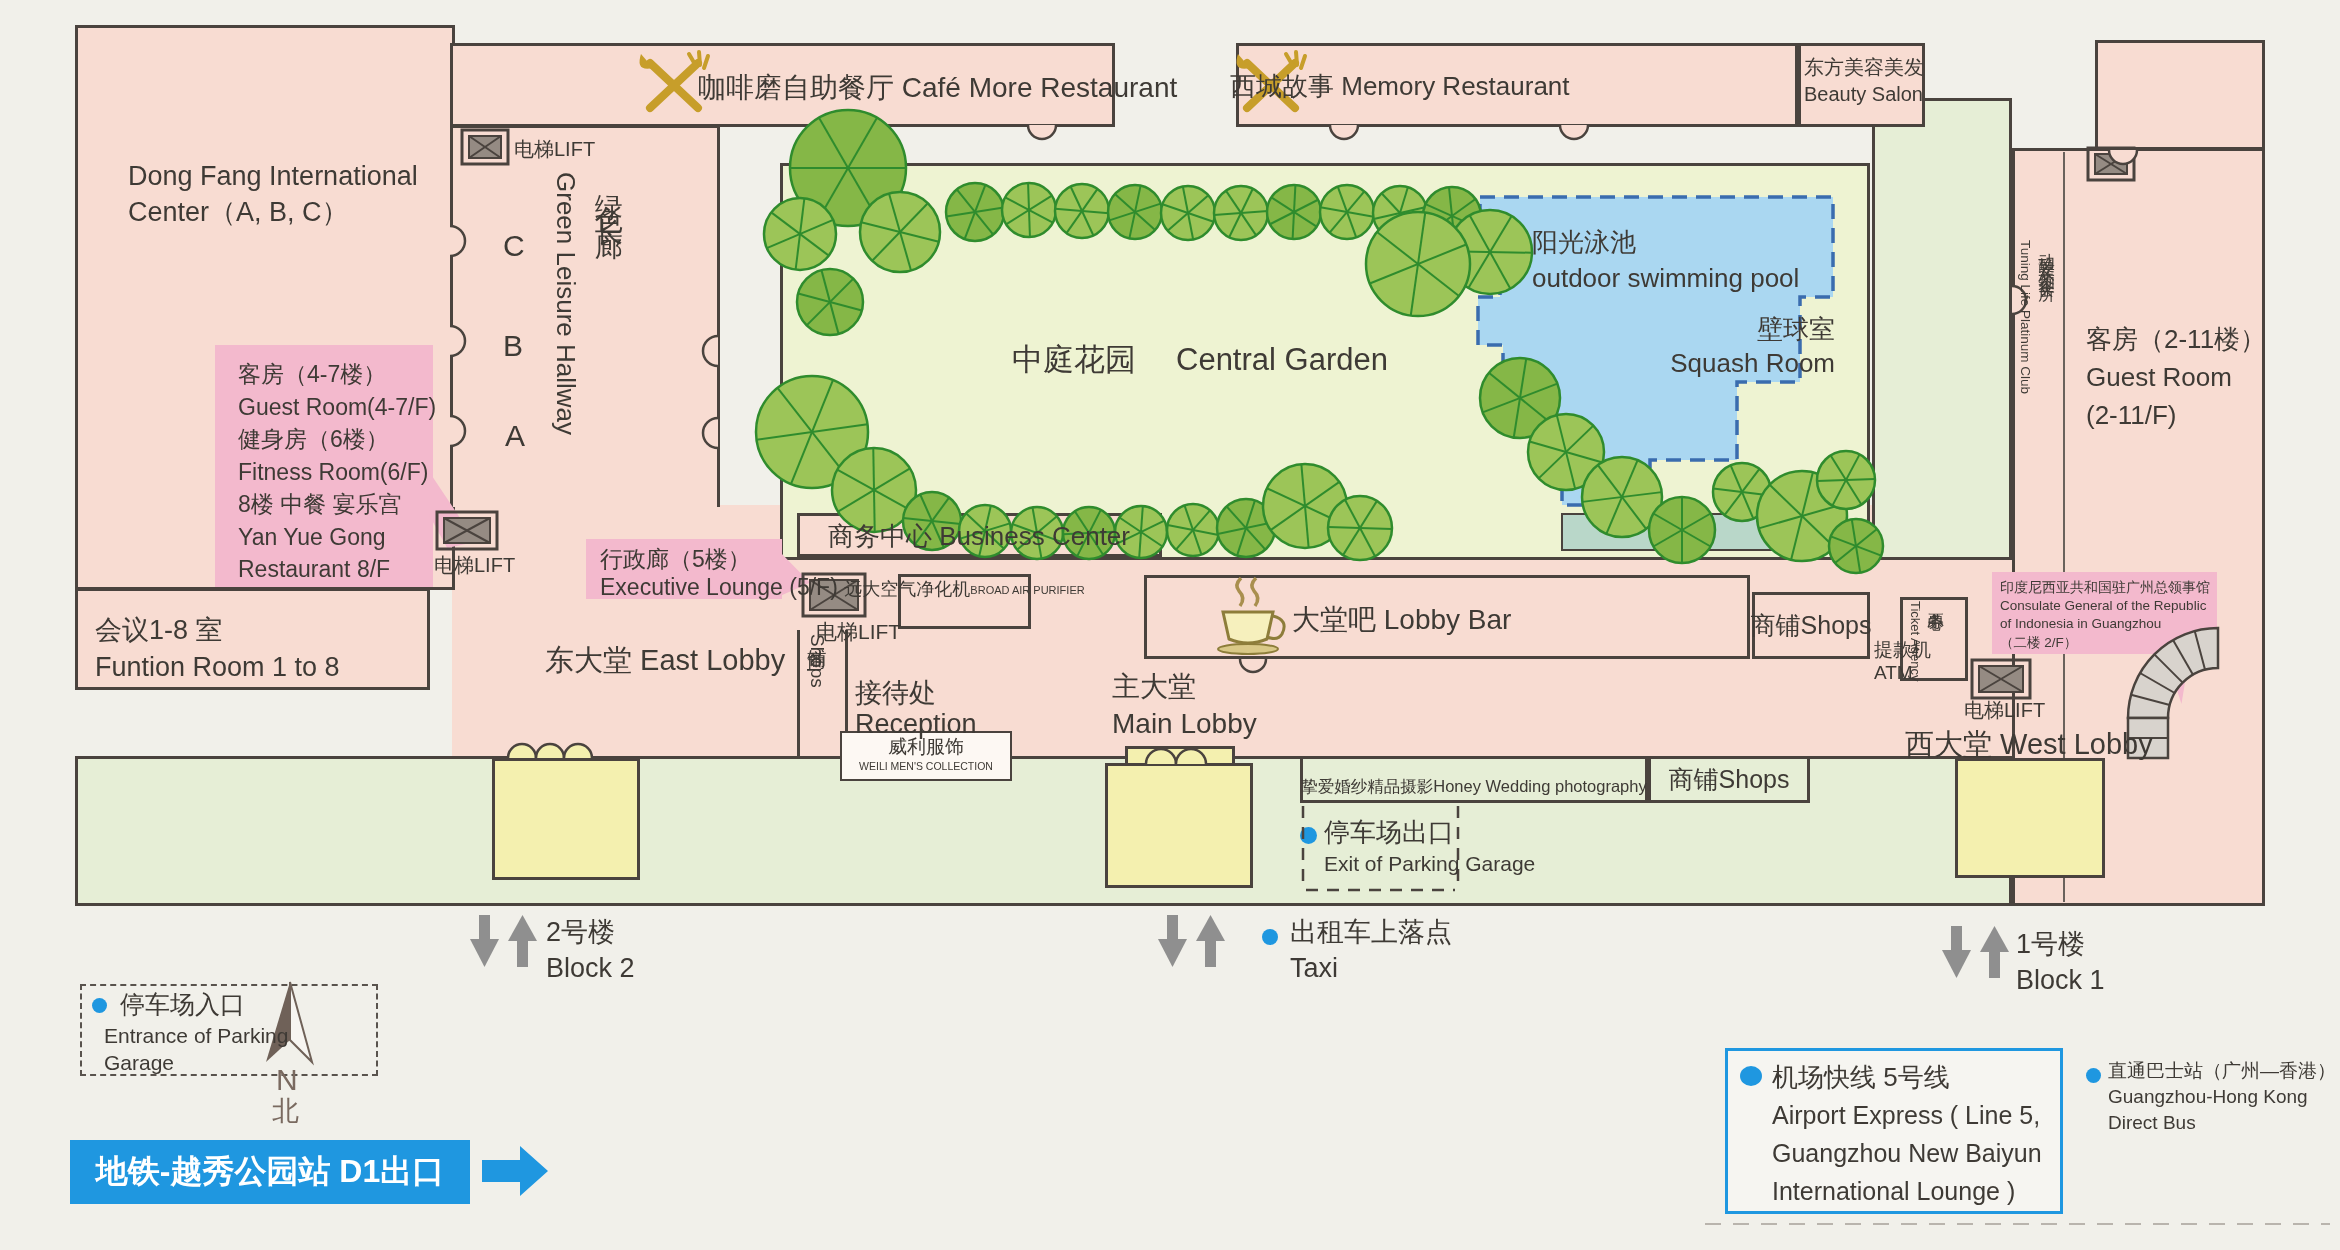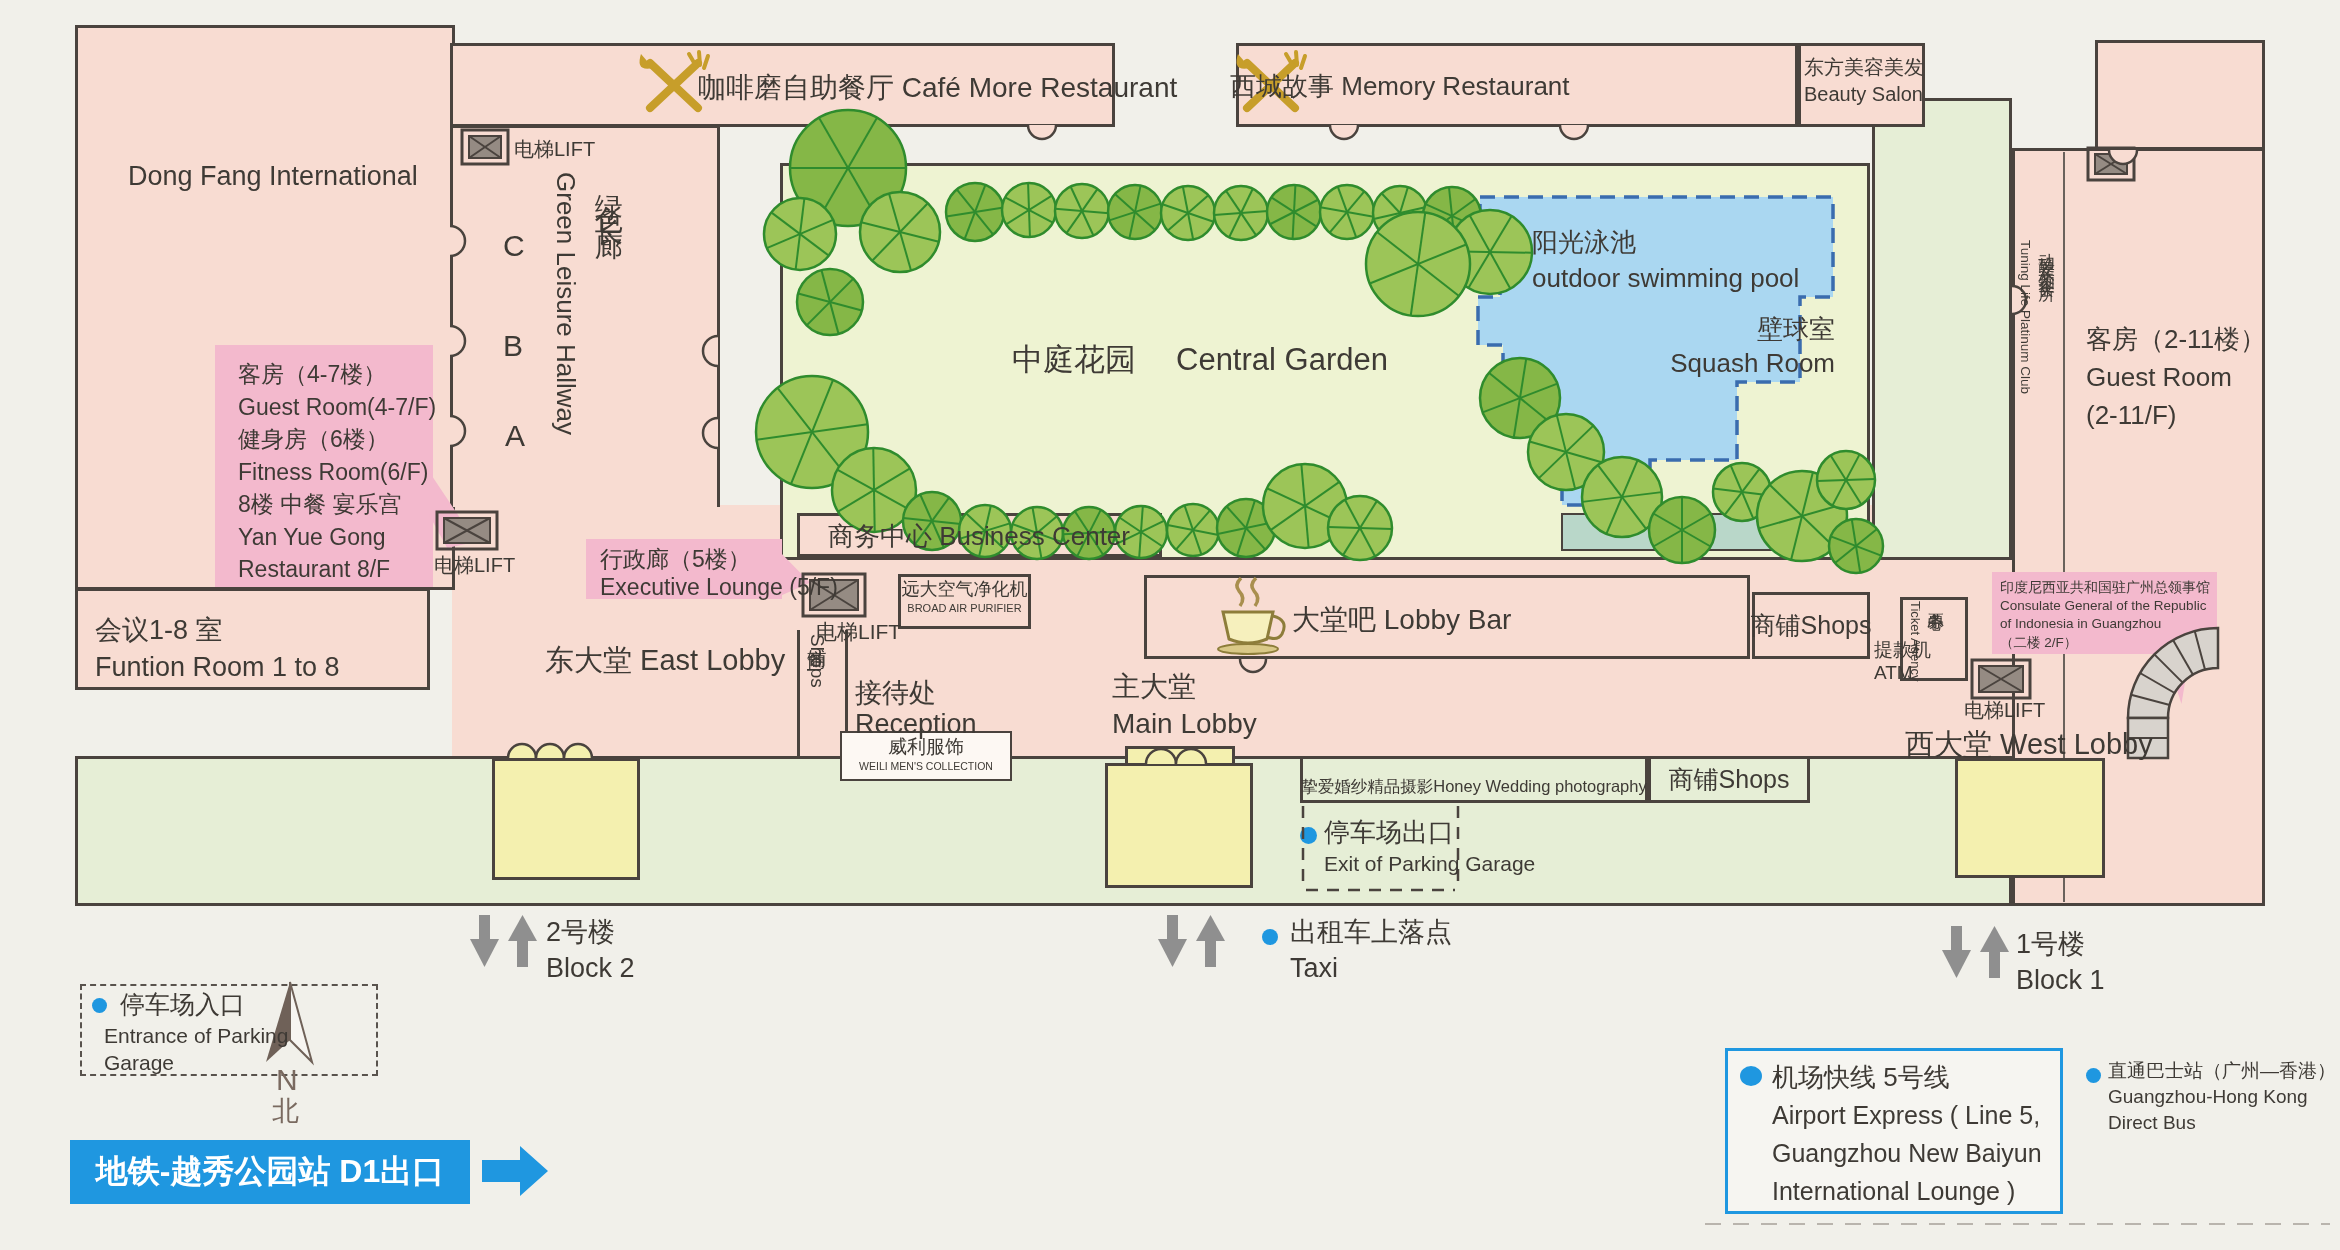--- a/index.html
+++ b/index.html
@@ -285,20 +285,21 @@
     <line x1="2174.698729810778" y1="693" x2="2140.0577136594006" y2="673" stroke="#4a433e" stroke-width="2"></line>
     <line x1="2182.6446609406726" y1="682.6446609406727" x2="2154.360389693211" y2="654.3603896932108" stroke="#4a433e" stroke-width="2"></line>
     <line x1="2193" y1="674.6987298107781" x2="2173" y2="640.0577136594005" stroke="#4a433e" stroke-width="2"></line>
     <line x1="2205.059047744874" y1="669.7037086855466" x2="2194.7062859407733" y2="631.0666756339839" stroke="#4a433e" stroke-width="2"></line>
     <rect x="2128" y="718" width="40" height="40" fill="#d8d3cd" stroke="#4a433e" stroke-width="2.5"></rect>
     <line x1="2128" y1="738" x2="2168" y2="738" stroke="#4a433e" stroke-width="2"></line>
   </svg>
 
 <div class="txt" style="left:128px;top:158px;font-size:27px;line-height:36px">
   <div>Dong Fang International</div>
+  <div>Center（A, B, C）</div>
 </div>
 <div class="txt" style="left:238px;top:358px;font-size:23px;line-height:32.5px">
   <div>客房（4-7楼）</div>
   <div>Guest Room(4-7/F)</div>
   <div>健身房（6楼）</div>
   <div>Fitness Room(6/F)</div>
   <div>8楼 中餐 宴乐宫</div>
   <div>Yan Yue Gong</div>
   <div>Restaurant 8/F</div>
 </div>
@@ -337,21 +338,21 @@
 <div class="txt" style="left:1650px;top:312px;width:185px;text-align:right;font-size:26px;line-height:34px">
   <div>壁球室</div>
   <div>Squash Room</div>
 </div>
 
 <div class="txt" style="left:828px;top:520px;font-size:26px">商务中心 Business Center</div>
 <div class="txt" style="left:600px;top:545px;font-size:23px;line-height:28px">
   <div>行政廊（5楼）</div>
   <div>Executive Lounge (5/F)</div>
 </div>
-<div class="txt ctr" style="left:898px;top:578px;width:133px;flex-direction:column">
+<div class="txt ctr" style="left:898px;top:578px;width:133px;flex-direction:row">
   <div style="font-size:18px">远大空气净化机</div>
   <div style="font-size:11px">BROAD AIR PURIFIER</div>
 </div>
 <div class="txt" style="left:545px;top:642px;font-size:29px">东大堂 East Lobby</div>
 <div class="txt" style="left:855px;top:678px;font-size:27px;line-height:31px">
   <div>接待处</div>
   <div>Reception</div>
 </div>
 <div class="txt vrl" style="left:804px;top:634px;font-size:19px;height:124px">商铺Shops</div>
 <div class="txt ctr" style="left:840px;top:735px;width:172px;flex-direction:column">

